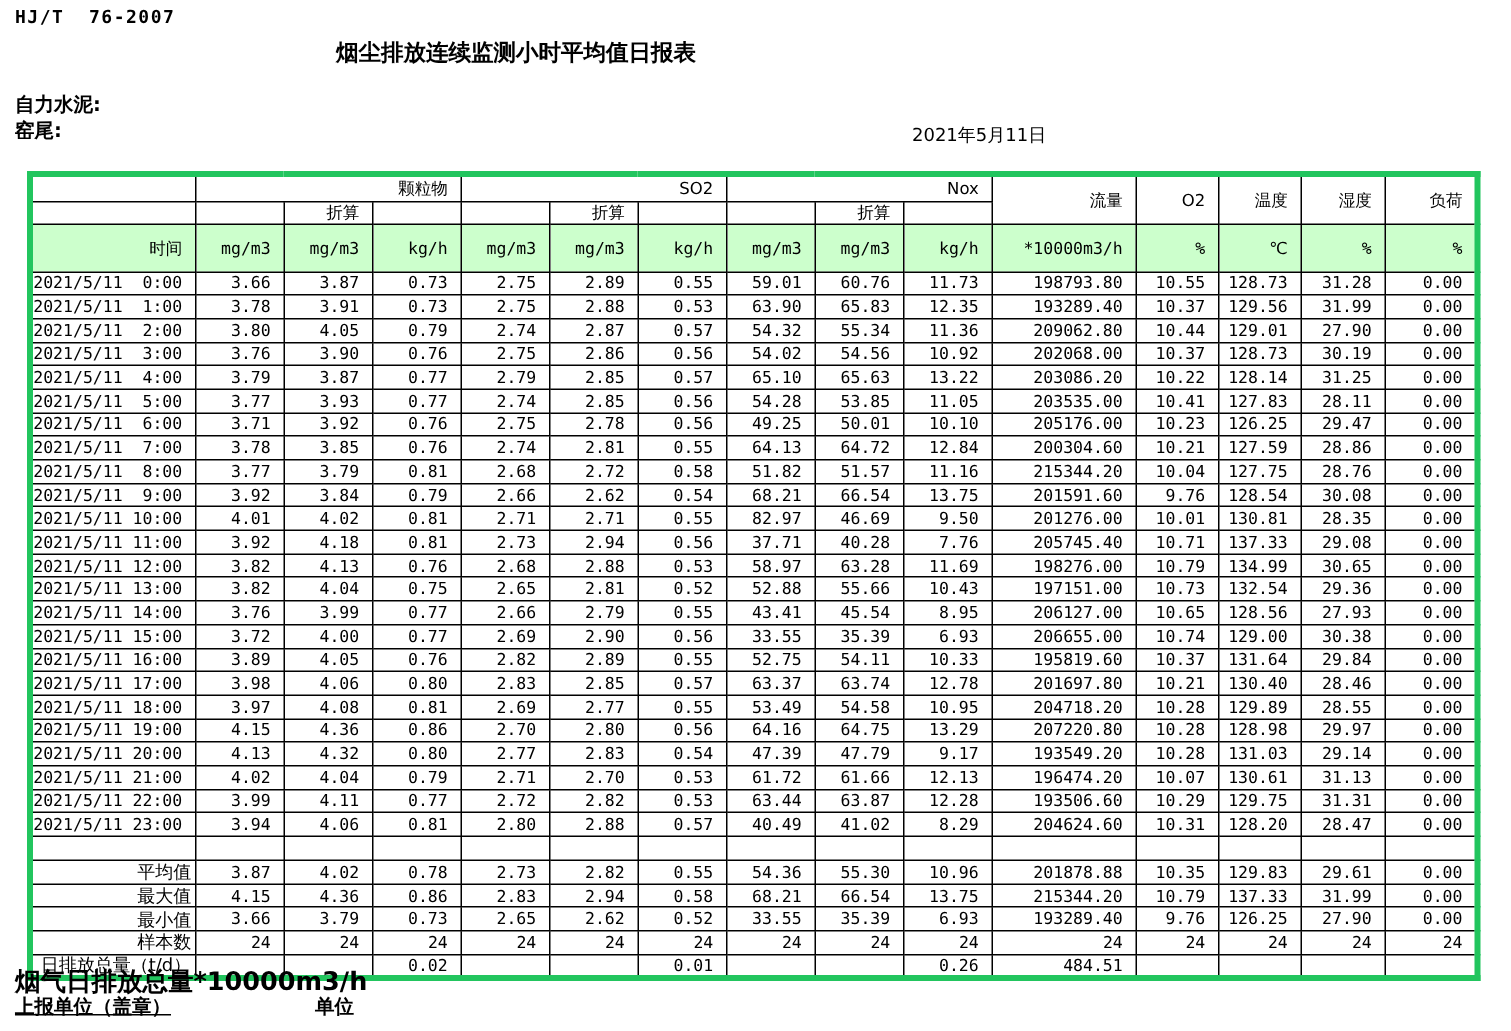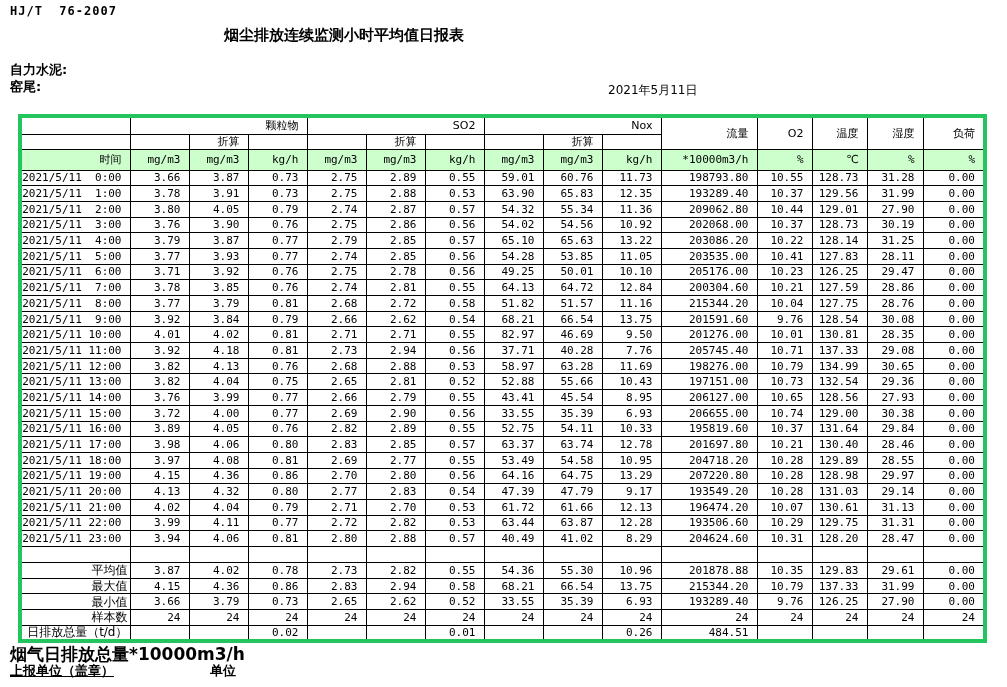--- a/index.html
+++ b/index.html
@@ -28,21 +28,21 @@
     border: 1px solid #000;
     padding: 0 8px 0 0;
     font-size: 11px;
     line-height: 1;
     text-align: right;
     white-space: pre;
     overflow: hidden;
   }
   tr.h1 { height: 18px; }
   tr.h2 { height: 15px; }
-  tr.units-row { height: 21px; }
+  tr.units-row { height: 32px; }
   tr.h1 td, tr.h2 td, tr.units-row td {
     text-align: center; padding: 0;
     font-size: 12px;
     font-family: "DejaVu Sans", sans-serif;
   }
   tr.units-row td {
     background: var(--green, #ccffcc);
     font-size: 11px;
     font-family: "DejaVu Sans Mono", "DejaVu Sans", monospace;
   }

